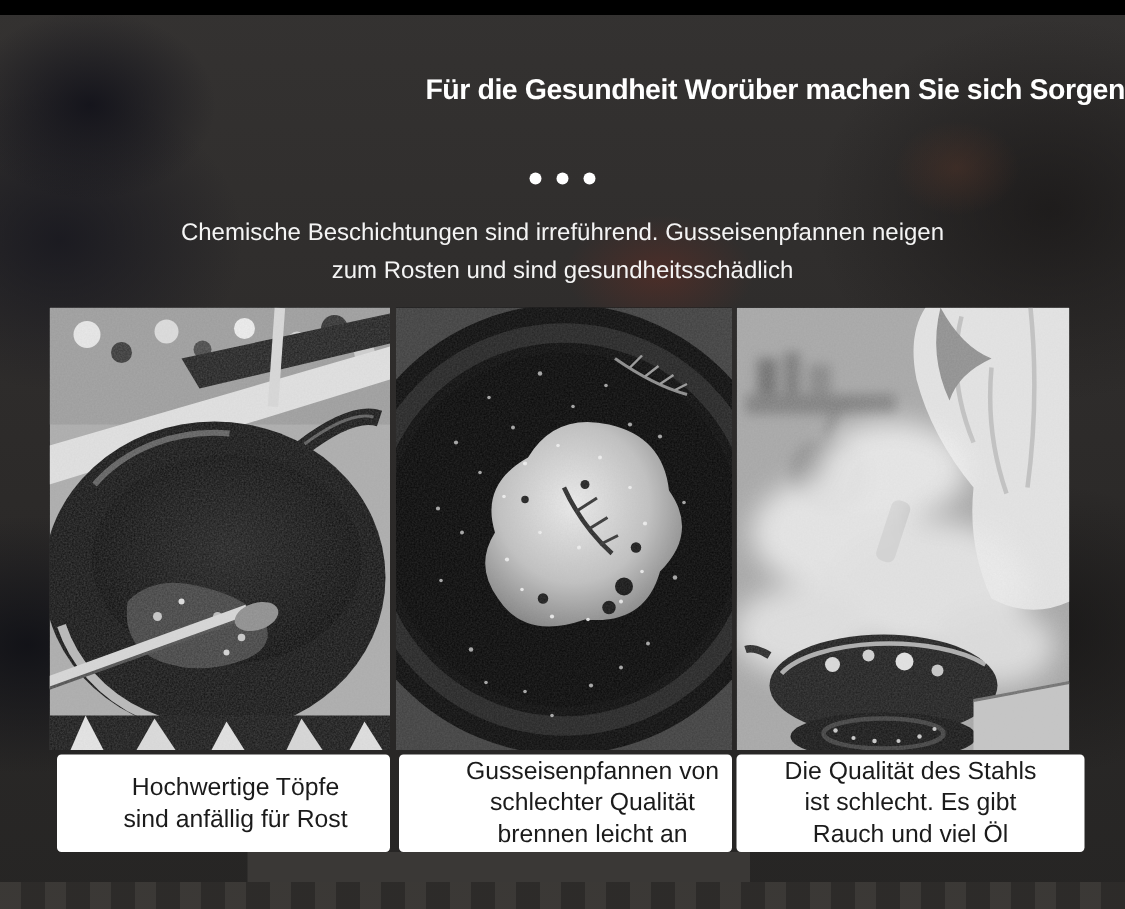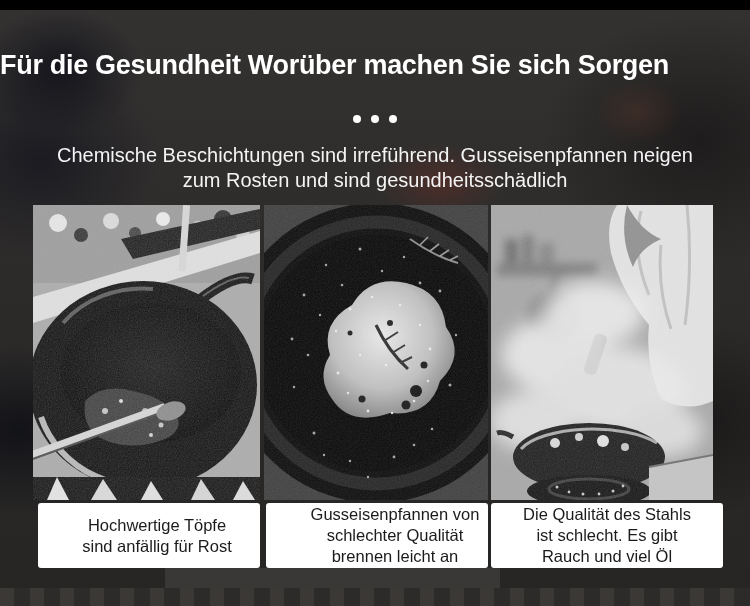--- a/index.html
+++ b/index.html
@@ -12,31 +12,31 @@
       radial-gradient(90px 55px at 440px 182px, rgba(110,45,35,.45), rgba(110,45,35,0) 70%),
       radial-gradient(60px 45px at 638px 112px, rgba(100,58,42,.35), rgba(100,58,42,0) 70%),
       radial-gradient(210px 170px at 700px 140px, rgba(24,22,22,.75), rgba(24,22,22,0) 75%),
       radial-gradient(170px 130px at 695px 420px, rgba(19,18,18,.7), rgba(19,18,18,0) 75%),
       radial-gradient(150px 115px at 18px 430px, rgba(14,15,21,.85), rgba(14,15,21,0) 75%),
       linear-gradient(180deg,#343231 0%,#2c2a29 55%,#262524 100%);
   }
   .top-bar{position:absolute;left:0;top:0;width:750px;height:10px;background:#000;}
   .title{
     position:absolute;left:0;top:50px;width:750px;margin:0;
-    text-align:left;color:#fff;font-size:27px;font-weight:bold;
+    text-align:right;color:#fff;font-size:19px;font-weight:bold;
     letter-spacing:-0.3px;white-space:nowrap;
   }
   .dots{position:absolute;left:0;top:115px;width:750px;text-align:center;line-height:0;}
   .dots .dot{
     display:inline-block;width:8px;height:8px;border-radius:50%;
     background:#fff;margin:0 5px;vertical-align:middle;
   }
   .subtitle{
     position:absolute;left:0;top:143px;width:750px;margin:0;
-    text-align:center;color:#f4f4f4;font-size:20px;line-height:25px;
+    text-align:center;color:#f4f4f4;font-size:16px;line-height:25px;
     white-space:pre-line;
   }
   .panels{
     position:absolute;left:33px;top:205px;width:680px;
     display:flex;align-items:flex-start;
   }
   .panel{margin:0;position:relative;}
   .panel-1{width:227px;margin-right:4px;}
   .panel-2{width:224px;margin-right:3px;}
   .panel-3{width:222px;}

